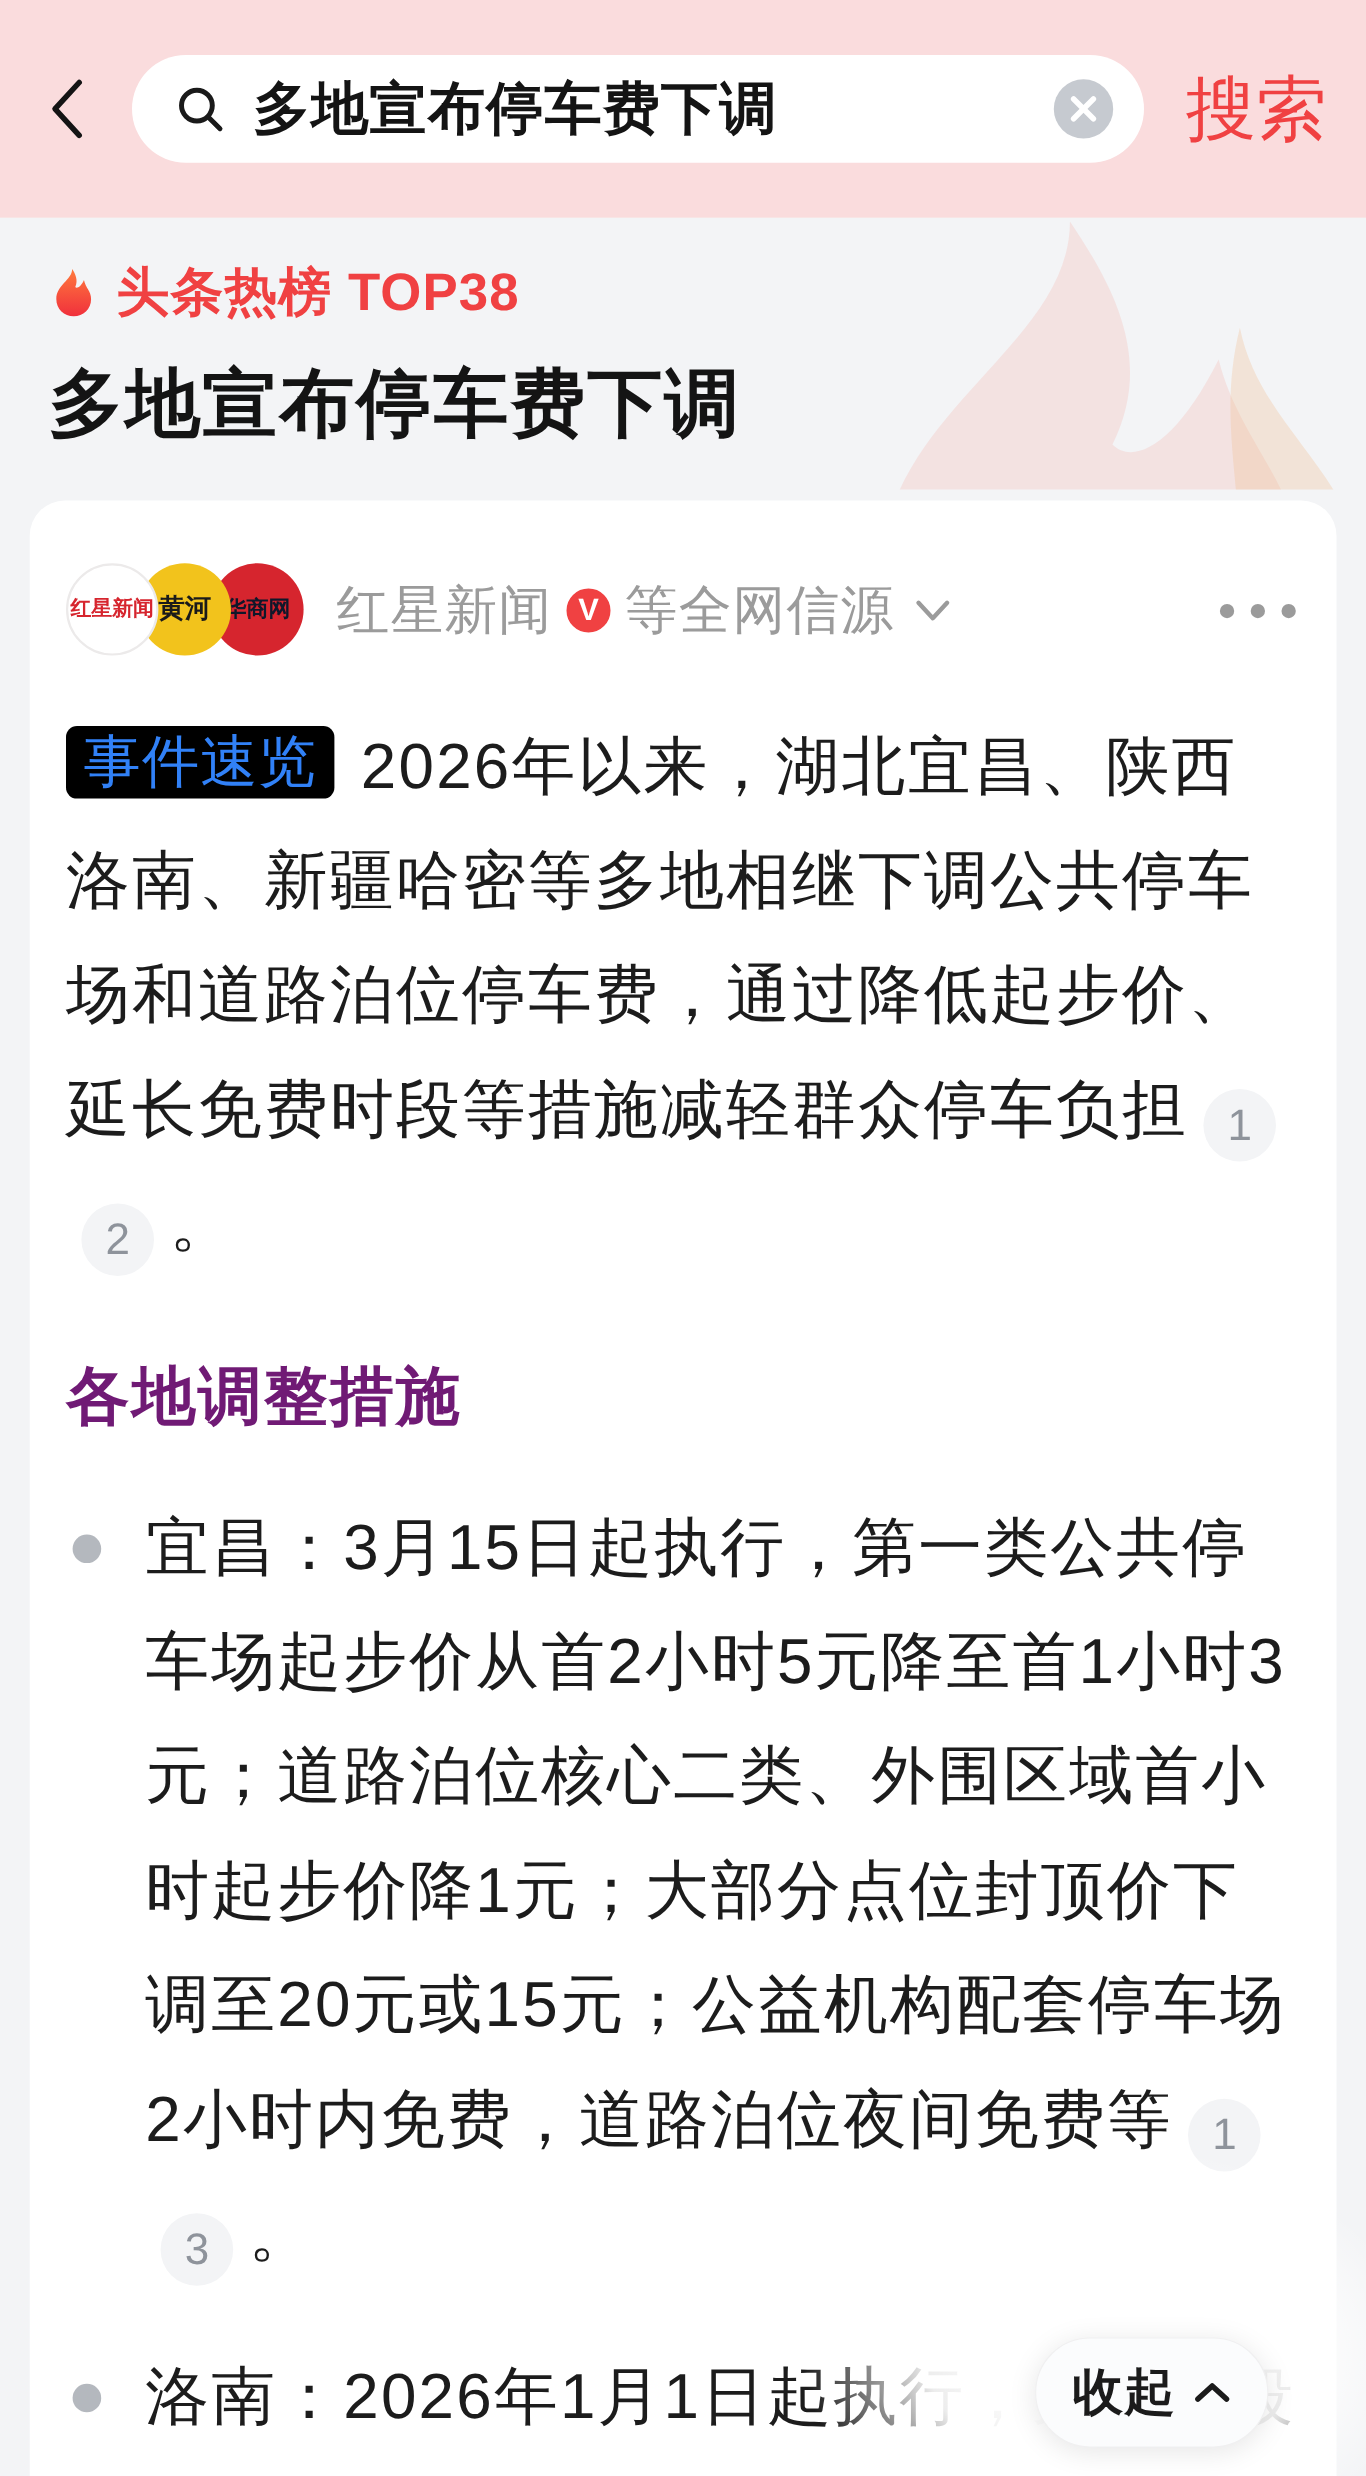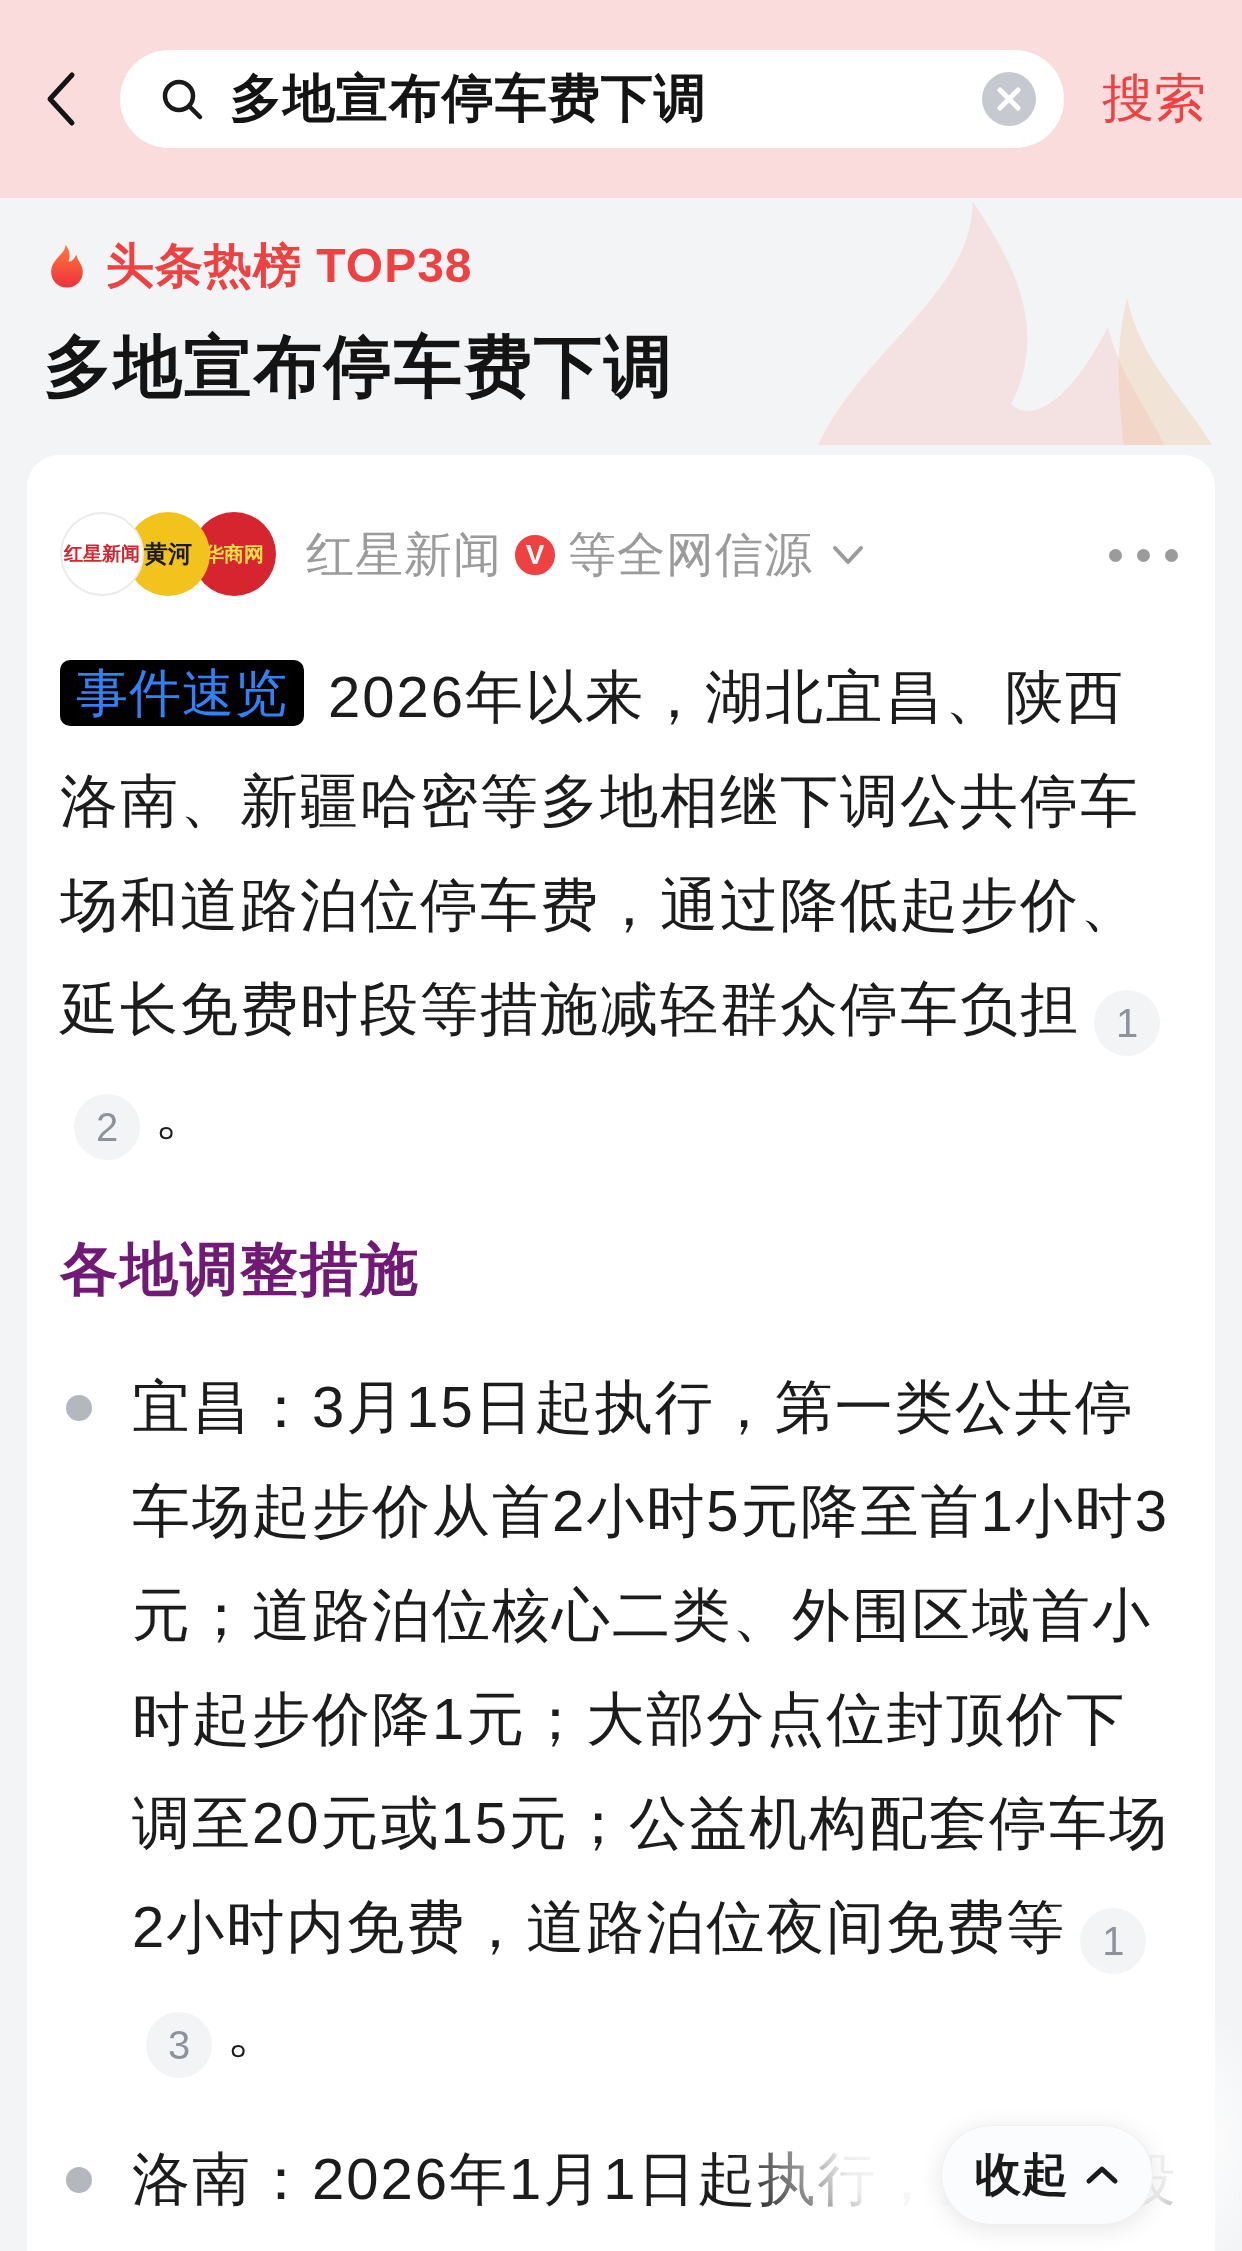--- a/index.html
+++ b/index.html
@@ -22,21 +22,21 @@
   .mag{ flex:none; margin-right:24px; }
   .search-input{
     flex:1; border:none; outline:none; background:transparent;
     font-family:inherit; font-size:52px; font-weight:600; color:#141414; letter-spacing:1px;
   }
   .clear-btn{
     flex:none; width:54px; height:54px; border-radius:50%; background:#c6cad0;
     display:flex; align-items:center; justify-content:center; cursor:pointer;
   }
   .search-go{
-    flex:none; margin-left:38px; font-size:52px; font-weight:500;
+    flex:none; margin-left:38px; font-size:64px; font-weight:500;
     color:#f04142; background:none; border:none; font-family:inherit; cursor:pointer;
   }
 
   
   .hot-section{ position:relative; height:247px; background:#f3f4f6; padding:36px 0 0 44px; overflow:hidden; }
   .watermark{ position:absolute; right:-60px; top:-16px; pointer-events:none; }
   .hot-row{ position:relative; display:flex; align-items:center;text-align:right; }
   .hot-label{ margin-left:16px; font-size:48px; font-weight:700; color:#f04142; letter-spacing:1px; }
   .full-list{ display:flex; align-items:center; margin-left:22px; cursor:pointer; }
   .full-list-label{ font-size:48px; color:#9ba0a8; letter-spacing:1px; }
@@ -50,21 +50,21 @@
   }
   .source-row{ display:flex; align-items:center; height:88px; }
   .avatar-stack{ position:relative; width:218px; height:86px; flex:none; cursor:pointer; }
   .av{
     position:absolute; top:0; width:84px; height:84px; border-radius:50%;
     display:flex; align-items:center; justify-content:center; text-align:center;
     font-weight:700; line-height:1.05;
   }
   .av1{ left:0; z-index:3; background:#ffffff; color:#d6252e; font-size:19px; border:2px solid #eceaea; }
   .av2{ left:66px; z-index:2; background:#f2c31c; color:#1a1a1a; font-size:24px; }
-  .av3{ left:132px; z-index:1; background:#d6252e; color:#fde047; font-size:20px; }
+  .av3{ left:132px; z-index:1; background:#d6252e; color:#0f172a; font-size:20px; }
   .source-name,.source-suffix{ font-size:48px; color:#9b9b9b; letter-spacing:1px; }
   .source-name{ margin-left:28px; }
   .v-badge{
     width:46px; height:46px; border-radius:50%; background:#f04142; color:#fff;
     font-size:28px; font-weight:700; display:flex; align-items:center; justify-content:center;
     margin:0 10px; border:3px solid #ffffff;
   }
   .chev-down{ margin-left:18px; }
   .more-btn{ margin-left:auto; display:flex; gap:15px; padding:10px 4px; cursor:pointer; }
   .more-btn .dot{ width:13px; height:13px; border-radius:50%; background:#9b9b9b; }

